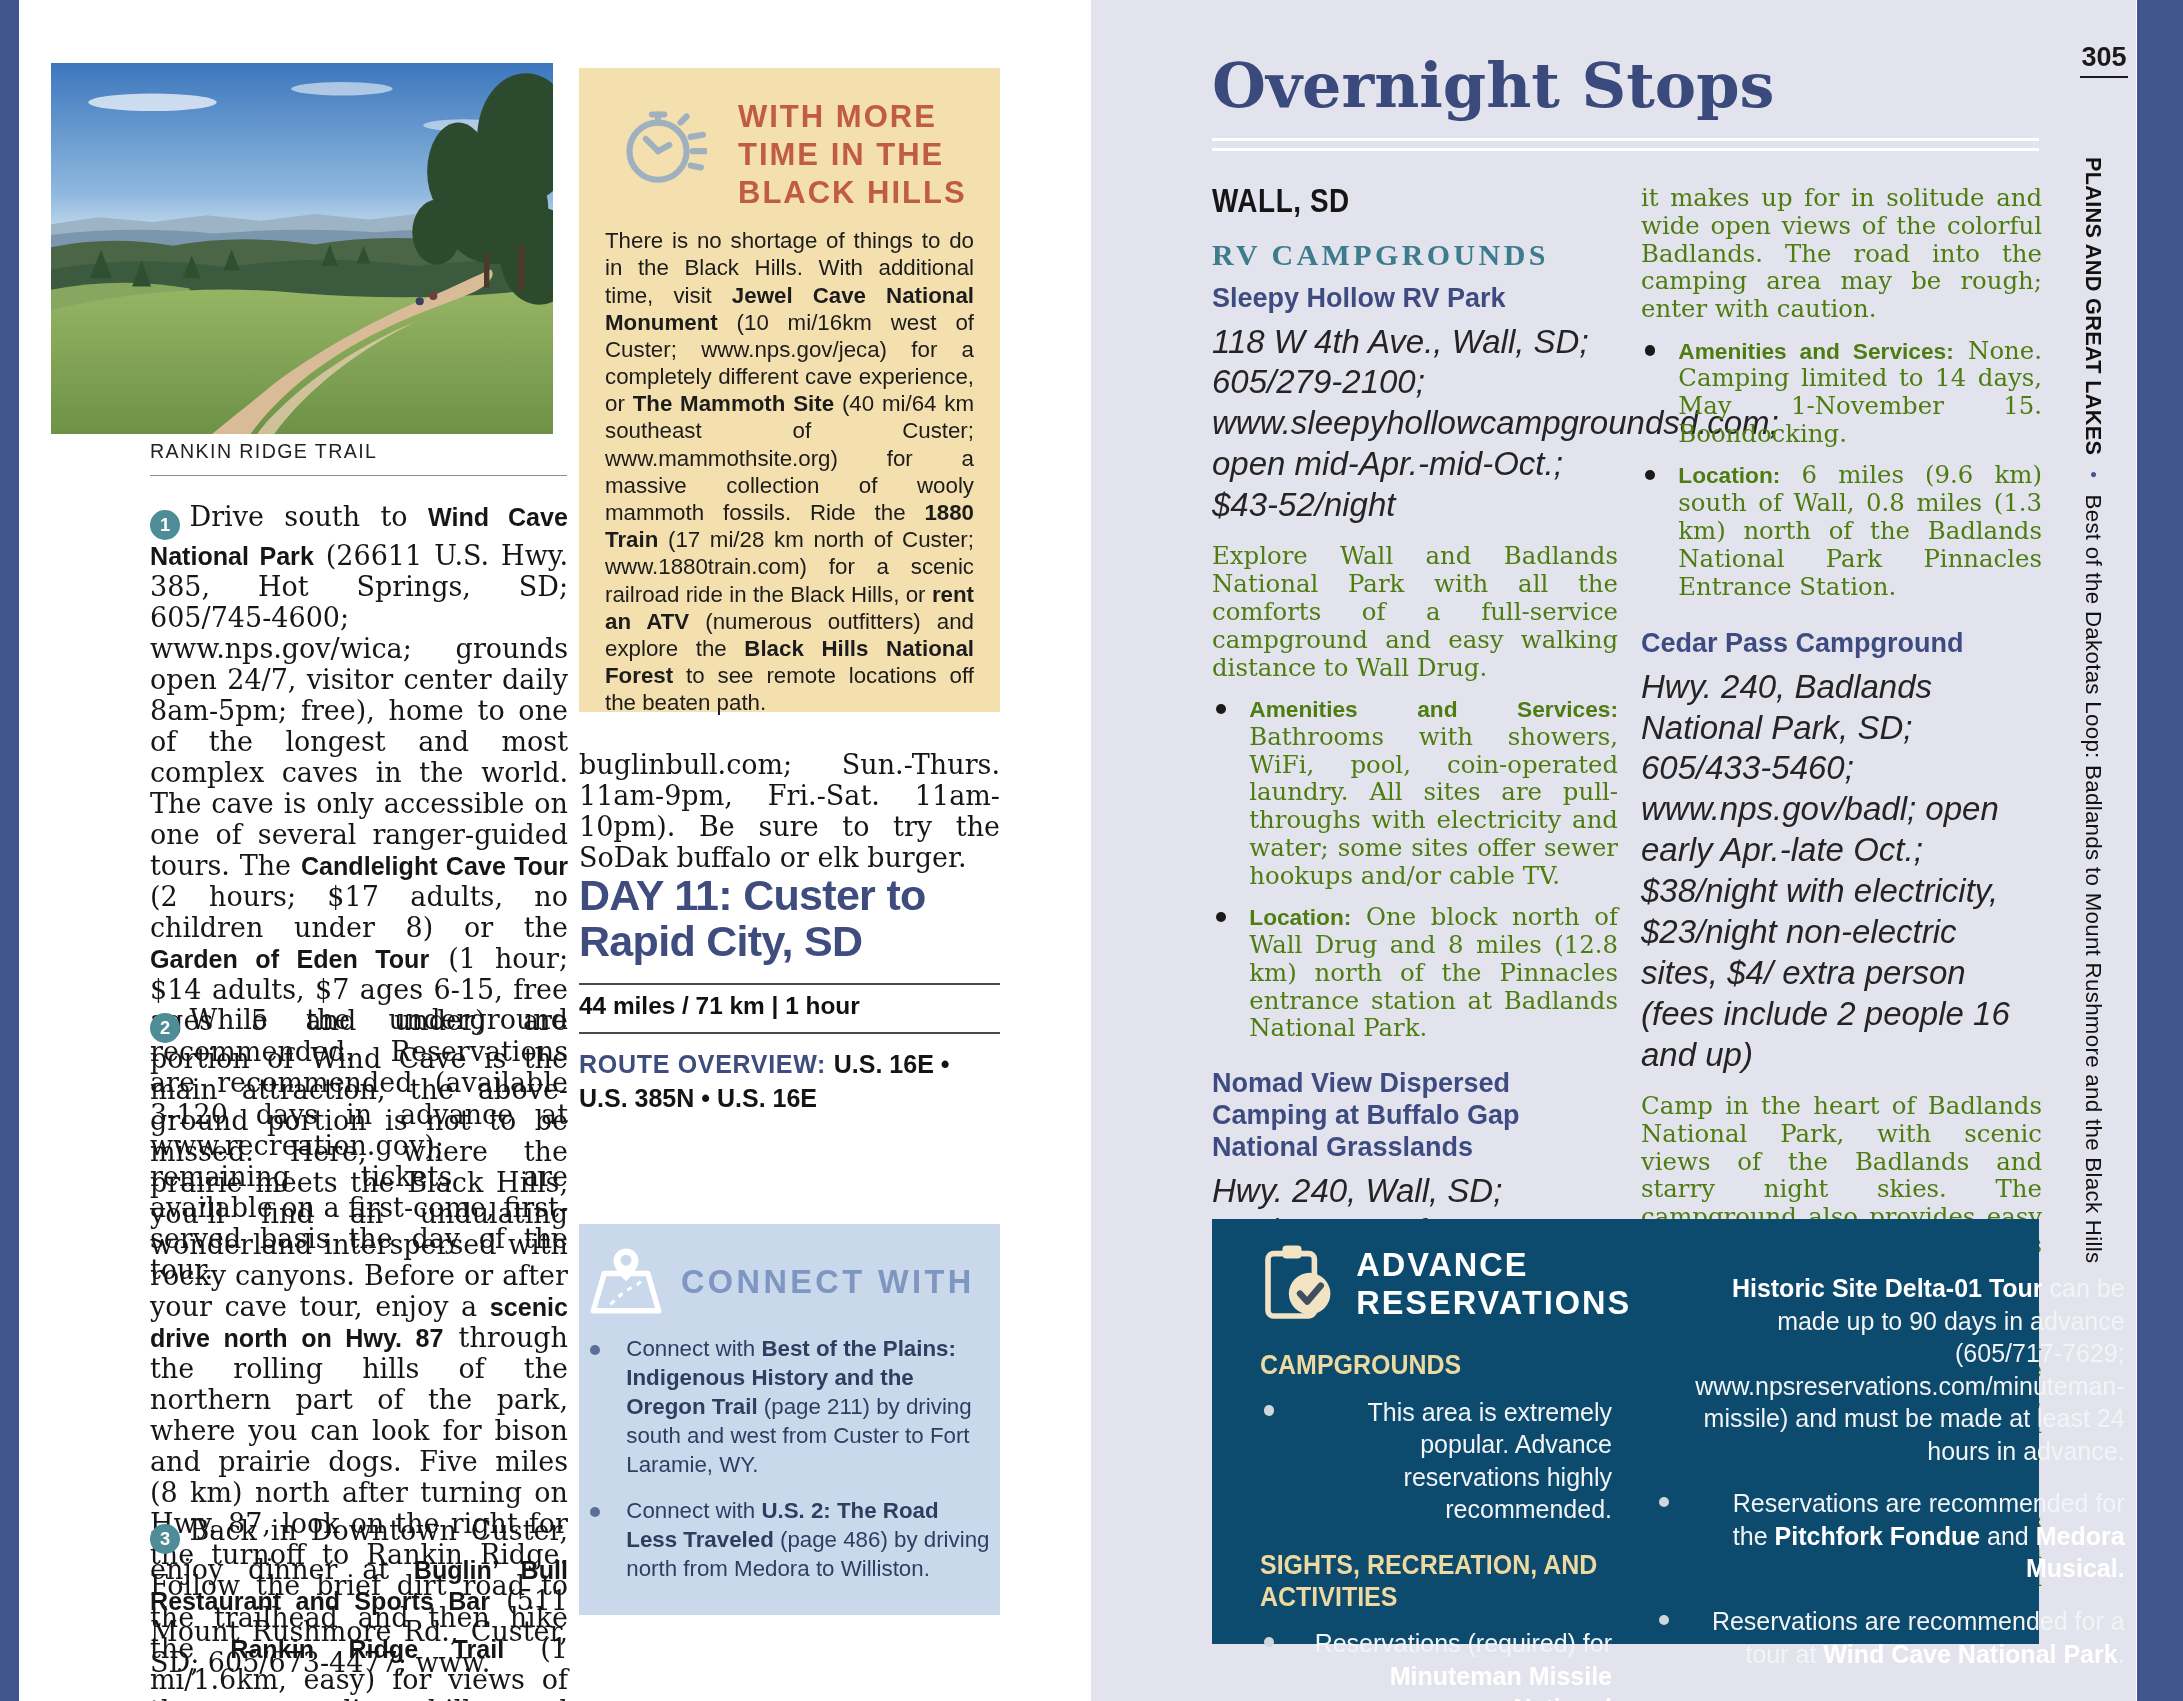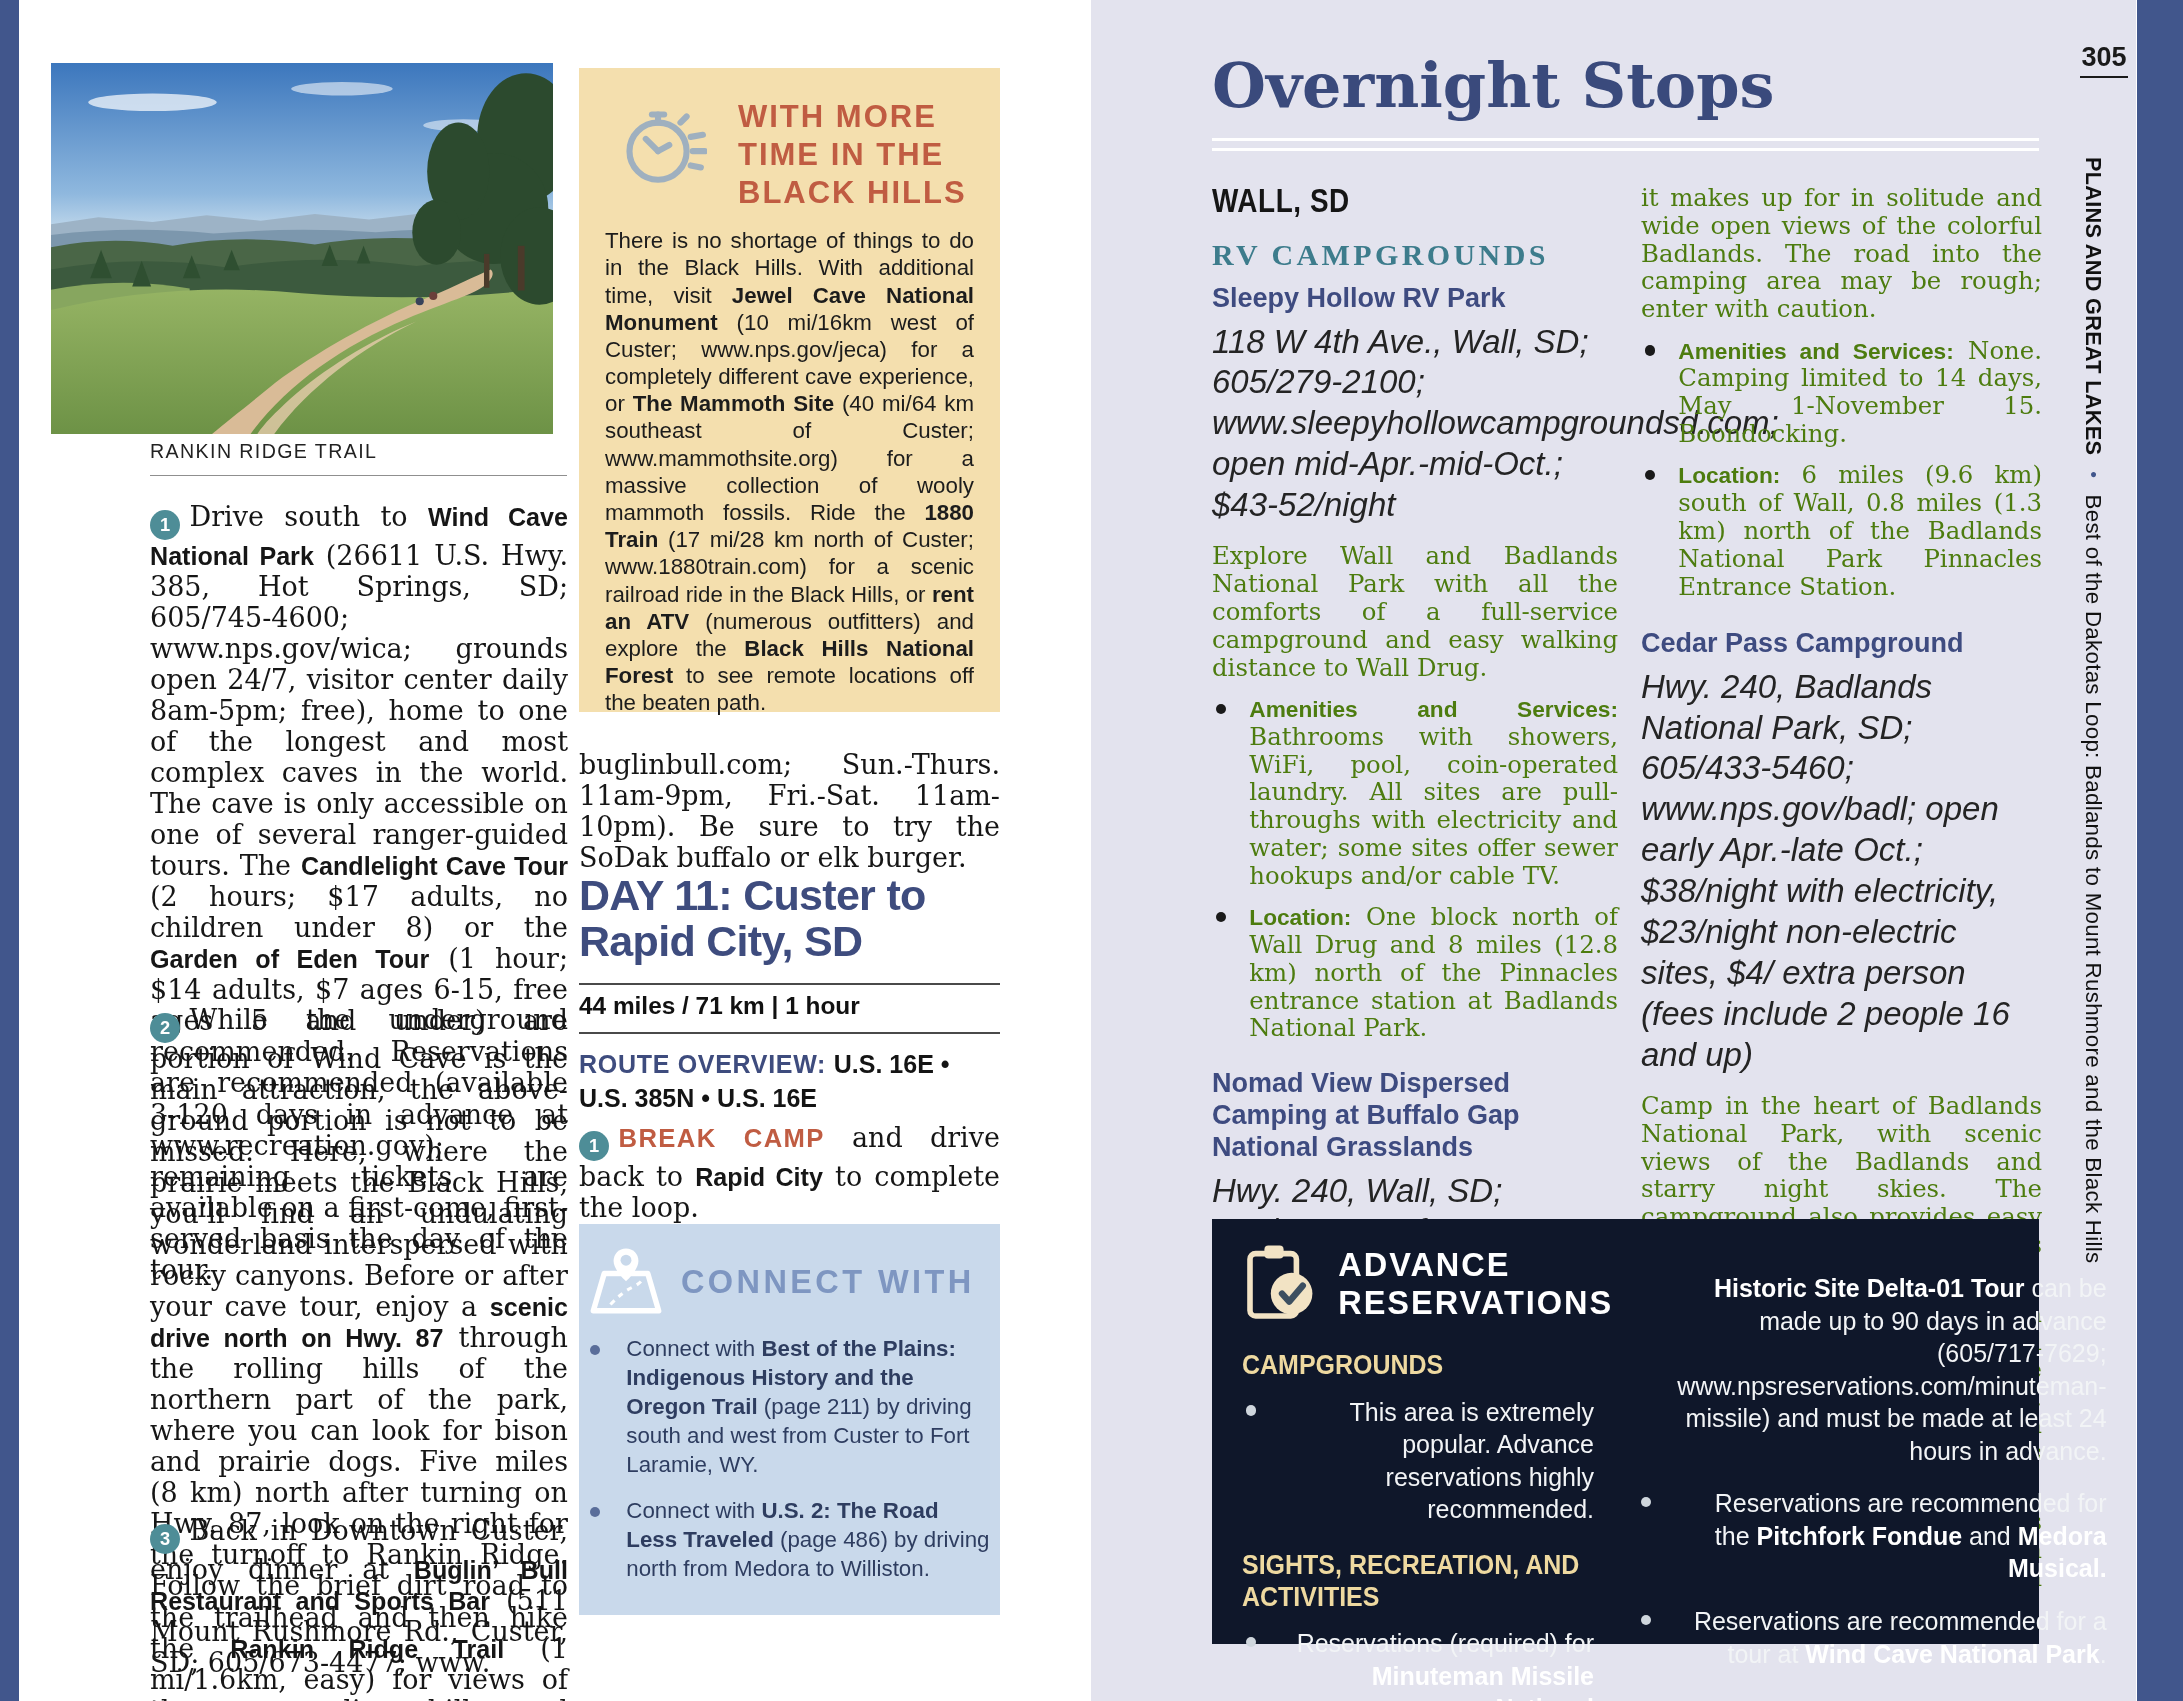--- a/index.html
+++ b/index.html
@@ -95,21 +95,21 @@
   .lname{margin-top:10.8px;font-family:"Liberation Sans",sans-serif;font-weight:700;font-size:27px;
          line-height:1.2;color:#3e4b80}
   .addr{margin-top:6.8px;font-family:"Liberation Sans",sans-serif;font-style:italic;font-size:33px;
         line-height:1.24;color:#242424;text-align:left}
   .ldesc{margin-top:16.2px}
   .rp .bul{margin-top:13.5px}
   .rp .dot{margin-top:8.8px}
   .rp .bul .bt{margin-left:23px}
 
   
-  .darkbox{left:1212px;top:1219px;width:827px;height:425px;background:#0f172a;padding:23px 30px;
+  .darkbox{left:1212px;top:1219px;width:827px;height:425px;background:#0c4a6e;padding:23px 48px;
            display:flex;gap:43px;color:#eef1f4}
   .db-col1{width:352px;flex-shrink:0}
   .db-col2{flex:1;padding-top:30px}
   .db-head{display:flex;gap:16.2px;align-items:center}
   .db-head svg{width:80px;height:84px;flex-shrink:0}
   .db-title{font-family:"Liberation Sans",sans-serif;font-weight:700;font-size:32.5px;line-height:1.18;
             color:#ffffff;letter-spacing:2px}
   .db-sub{margin-top:23px;font-family:"Liberation Sans",sans-serif;font-weight:700;font-size:28.4px;
           line-height:1.12;color:#eed9a0;transform:scaleX(0.88);transform-origin:left;white-space:normal;width:114%}
   .darkbox .bul{margin-top:15px}
@@ -207,23 +207,20 @@
   </div>
 
   <div class="abs serif cont"><span class="">buglinbull.com; Sun.-Thurs. 11am-9pm, Fri.-Sat. 11am-10pm). Be sure to try the SoDak buffalo or elk burger.</span></div>
 
   <h2 class="abs day11">DAY 11: Custer to Rapid City, SD</h2>
   <div class="abs rule-a"></div>
   <div class="abs stats">44 miles / 71 km  |  1 hour</div>
   <div class="abs rule-b"></div>
   <div class="abs route"><span class="routelabel">ROUTE OVERVIEW: </span><span class="routeval">U.S. 16E • U.S. 385N • U.S. 16E</span></div>
 
-  <div class="abs serif breakcamp">
-    <span class="step-circle">1</span><span><span class="rust">BREAK CAMP</span><span class=""> and drive back to </span><span class="b">Rapid City</span><span class=""> to complete the loop.</span></span>
-  </div>
 
   <div class="abs bluebox sans-ctx">
     <div class="blue-head">
       <svg viewBox="0 0 100 90">
         <path d="M22,34 L78,34 L92,82 L8,82 Z" fill="none" stroke="#ffffff" stroke-width="7" stroke-linejoin="round"></path>
         <path d="M30,74 Q45,58 58,52 Q70,46 72,40" fill="none" stroke="#ffffff" stroke-width="4" stroke-dasharray="7 7"></path>
         <path d="M50,2 C41,2 34,9 34,18 C34,30 50,44 50,44 C50,44 66,30 66,18 C66,9 59,2 50,2 Z" fill="#ffffff"></path>
         <circle cx="50" cy="17" r="7" fill="#c9d9eb"></circle>
       </svg>
       <div class="blue-title">CONNECT WITH</div>

